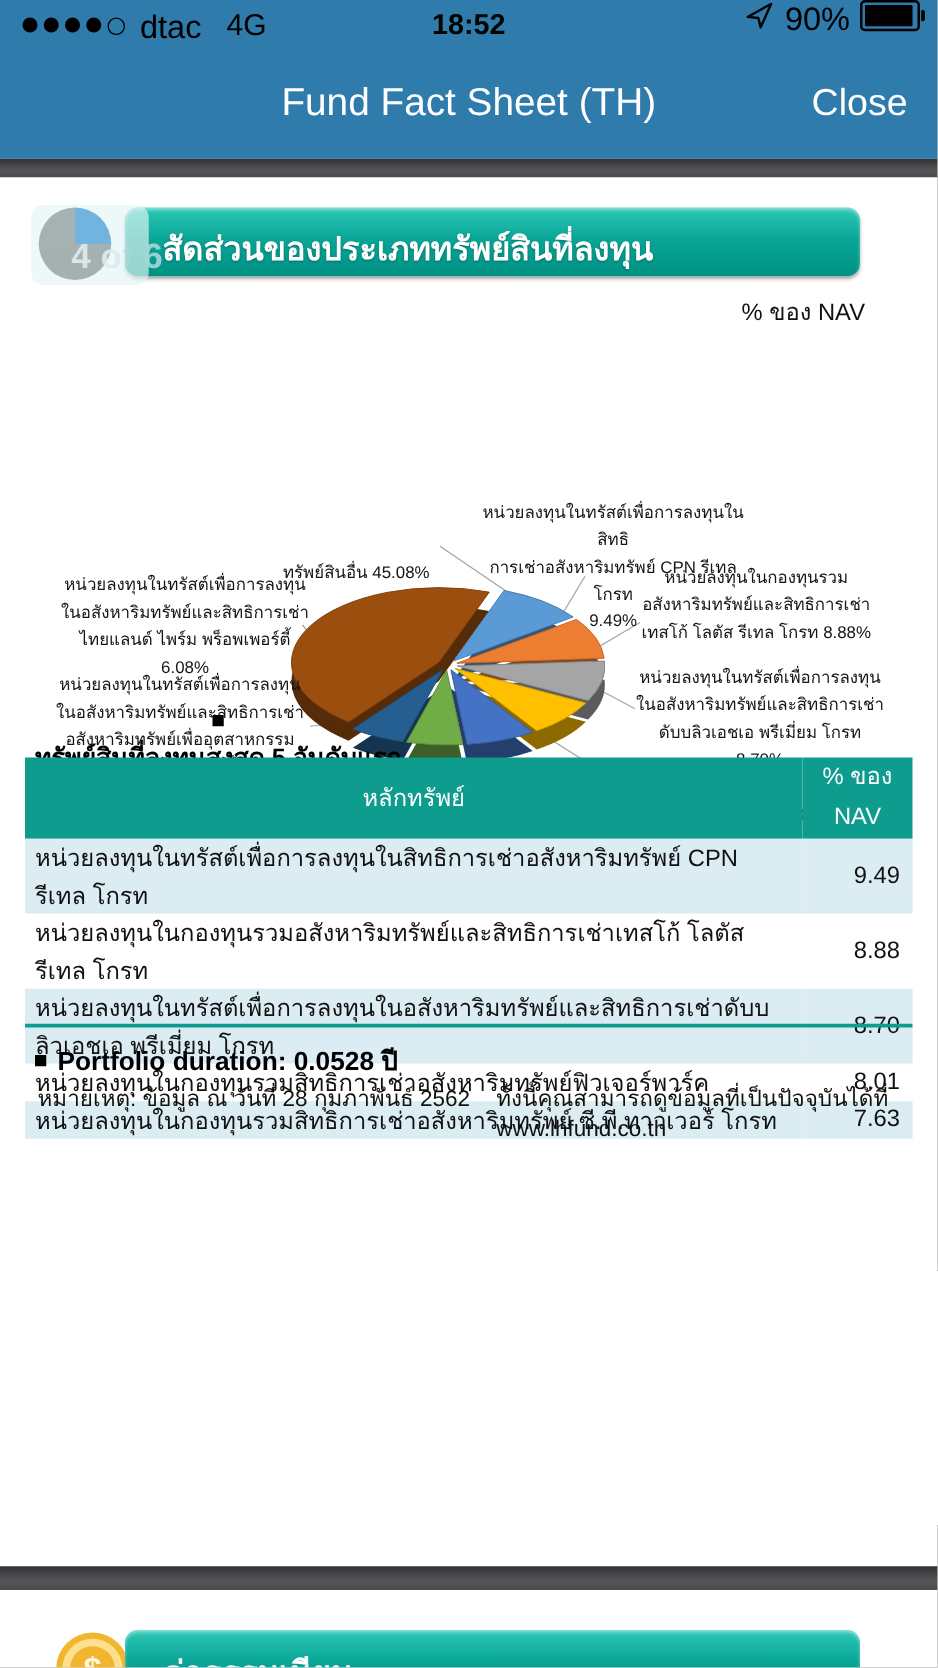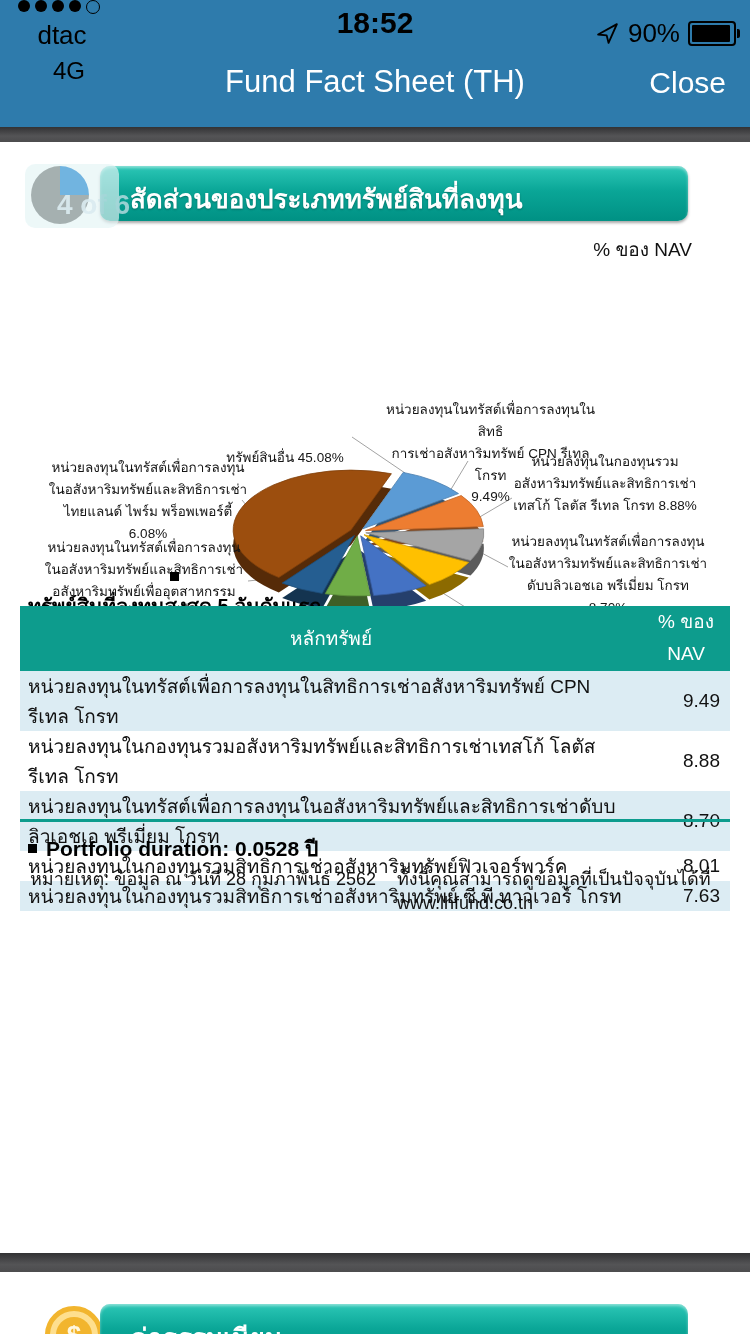--- a/index.html
+++ b/index.html
@@ -3,28 +3,28 @@
 <meta charset="utf-8">
 <style>
   html,body{margin:0;padding:0;}
   body{width:750px;height:1334px;overflow:hidden;background:#4a4a4c;
        font-family:"Liberation Sans",sans-serif;-webkit-font-smoothing:antialiased;}
   .phone{position:relative;width:750px;height:1334px;background:#fff;}
 
   
   .topbar{position:absolute;left:0;top:0;width:750px;height:127px;background:#2e7bac;}
   .statusbar{position:absolute;left:0;top:0;width:750px;height:42px;color:#000;}
-  .sb-left{position:absolute;left:18px;top:0;height:42px;display:flex;align-items:center;gap:6px;flex-direction:column;}
+  .sb-left{position:absolute;left:18px;top:0;height:42px;display:flex;align-items:center;gap:6px;}
   .dots{display:flex;gap:5px;margin-right:6px;}
   .dot{width:12px;height:12px;border-radius:50%;background:#000;}
   .dot.empty{background:transparent;border:1.5px solid #000;}
   .carrier{font-size:26px;}
   .net{font-size:24px;margin-left:14px;}
-  .sb-time{position:absolute;left:0;right:0;top:6px;text-align:center;font-size:30px;font-weight:bold;}
-  .sb-right{position:absolute;right:14px;top:12px;height:42px;display:flex;align-items:center;gap:8px;}
+  .sb-time{position:absolute;left:0;right:0;top:6px;text-align:center;font-size:23px;font-weight:bold;}
+  .sb-right{position:absolute;right:14px;top:0;height:42px;display:flex;gap:8px;}
   .pct{font-size:26px;}
   .batt{position:relative;width:44px;height:21px;border:2px solid #000;border-radius:4px;}
   .batt-fill{position:absolute;left:2px;top:2px;bottom:2px;width:86%;background:#000;border-radius:1px;}
   .batt-nub{position:absolute;right:-6px;top:6px;width:3px;height:9px;background:#000;border-radius:0 2px 2px 0;}
   .navbar{position:absolute;left:0;top:42px;width:750px;height:85px;color:#fff;}
   .nav-title{position:absolute;left:0;right:0;top:22px;text-align:center;font-size:31px;font-weight:normal;}
   .nav-close{position:absolute;right:24px;top:24px;font-size:30px;cursor:pointer;}
 
   .pagegap{position:absolute;left:0;width:750px;height:15px;
            background:linear-gradient(#323234,#545456 60%,#4c4c4e);}

